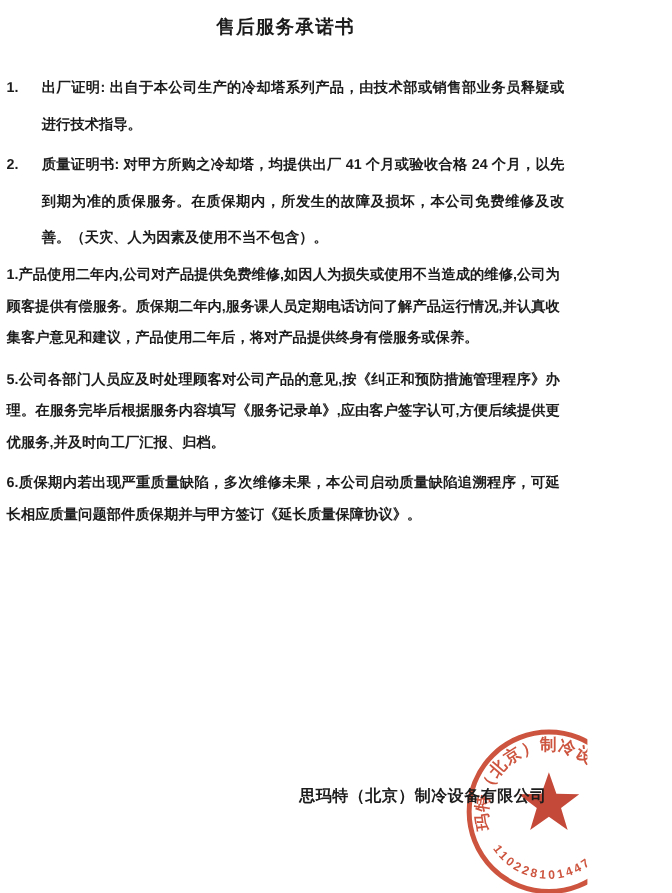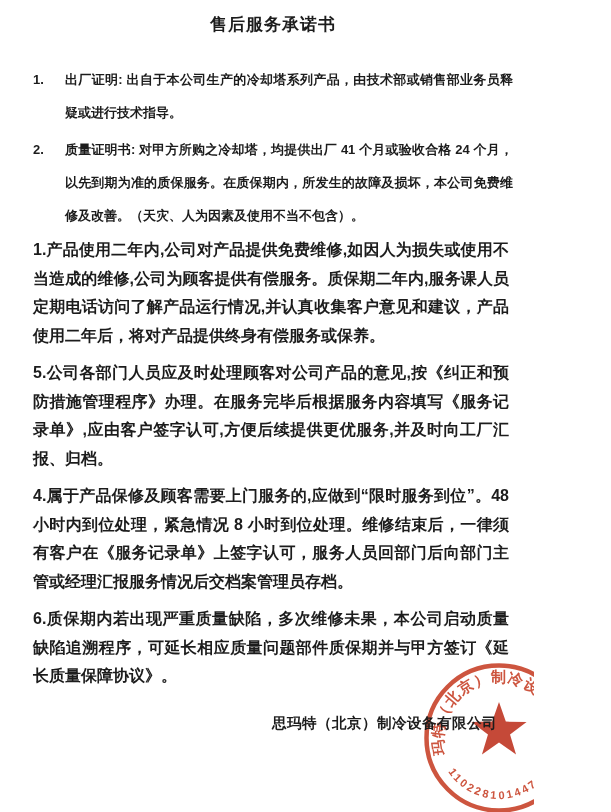--- a/index.html
+++ b/index.html
@@ -3,21 +3,21 @@
 <meta charset="utf-8">
 <style>
   html, body { margin: 0; padding: 0; background: #ffffff; }
   .page {
     position: relative;
     width: 534px;
     height: 812px;
     background: #ffffff;
     overflow: hidden;
     box-sizing: border-box;
-    padding: 14px 21px 0 33px;
+    padding: 14px 21px 0 6px;
     font-family: "Liberation Sans", sans-serif;
     font-weight: 700;
     color: #1c1c1c;
   }
   .doc-title {
     margin: 0 0 27px 0;
     text-align: center;
     font-size: 17px;
     letter-spacing: 1px;
     line-height: 22px;
@@ -31,21 +31,21 @@
   .olist-item {
     display: flex;
     font-size: 13px;
     line-height: 33px;
     margin: 0 0 4px 0;
   }
   .olist-item .num { width: 32px; flex: 0 0 32px; }
   .olist-item .itext { flex: 1; text-align: justify; }
   .body-par {
     margin: 0 4px 9px 0;
-    font-size: 16px;
+    font-size: 13px;
     line-height: 28.5px;
     text-align: justify;
   }
   .company-name {
     position: absolute;
     top: 714px;
     right: 37px;
     font-size: 14.5px;
     letter-spacing: 0.5px;
     z-index: 3;
@@ -82,21 +82,20 @@
     </div>
     <div class="olist-item">
       <span class="num">2.</span>
       <span class="itext">质量证明书: 对甲方所购之冷却塔，均提供出厂 41 个月或验收合格 24 个月，以先到期为准的质保服务。在质保期内，所发生的故障及损坏，本公司免费维修及改善。（天灾、人为因素及使用不当不包含）。</span>
     </div>
   </div>
 
 
   <p class="body-par">1.产品使用二年内,公司对产品提供免费维修,如因人为损失或使用不当造成的维修,公司为顾客提供有偿服务。质保期二年内,服务课人员定期电话访问了解产品运行情况,并认真收集客户意见和建议，产品使用二年后，将对产品提供终身有偿服务或保养。</p>
   <p class="body-par">5.公司各部门人员应及时处理顾客对公司产品的意见,按《纠正和预防措施管理程序》办理。在服务完毕后根据服务内容填写《服务记录单》,应由客户签字认可,方便后续提供更优服务,并及时向工厂汇报、归档。</p>
-  <p class="body-par">4.属于产品保修及顾客需要上门服务的,应做到“限时服务到位”。48 小时内到位处理，紧急情况 8 小时到位处理。维修结束后，一律须有客户在《服务记录单》上签字认可，服务人员回部门后向部门主管或经理汇报服务情况后交档案管理员存档。</p>
   <p class="body-par">6.质保期内若出现严重质量缺陷，多次维修未果，本公司启动质量缺陷追溯程序，可延长相应质量问题部件质保期并与甲方签订《延长质量保障协议》。</p>
 
   <div class="company-name">思玛特（北京）制冷设备有限公司</div>
 
   <svg class="seal" viewBox="0 0 160 160" aria-hidden="true">
     <defs>
       <path id="seal-arc-top" d="M 27.38 99.15 A 56 56 0 1 1 132.62 99.15" fill="none"></path>
       <path id="seal-arc-bottom" d="M 27.17 110.5 A 61 61 0 0 0 132.83 110.5" fill="none"></path>
     </defs>
     <circle cx="80" cy="80" r="72.5" fill="none" stroke-width="4.5" stroke="#c9472f"></circle>

